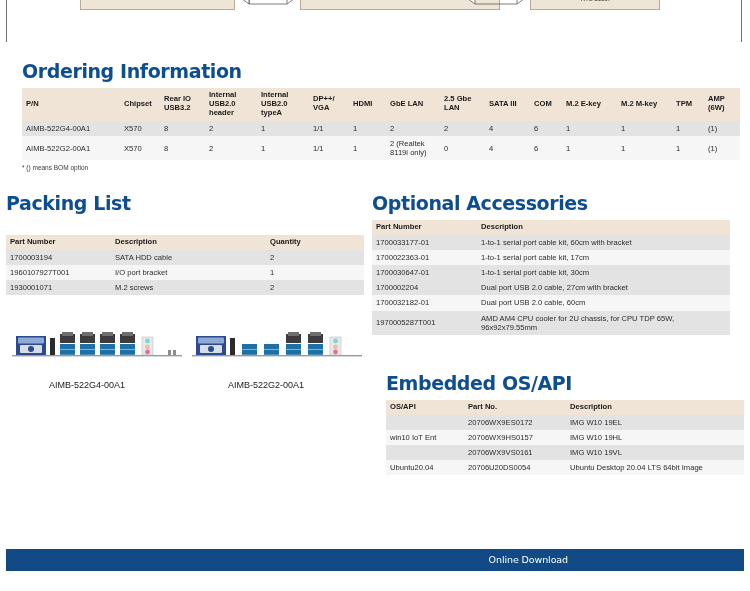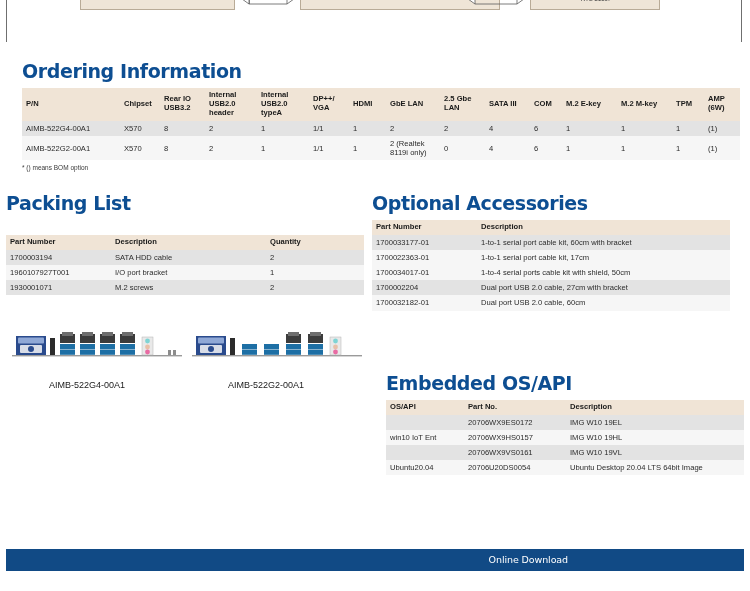--- a/index.html
+++ b/index.html
@@ -349,31 +349,35 @@
       </thead>
     <tbody>
         <tr class="odd">
           <td>1700033177-01</td>
           <td>1-to-1 serial port cable kit, 60cm with bracket</td>
         </tr>
         <tr class="even">
           <td>1700022363-01</td>
           <td>1-to-1 serial port cable kit, 17cm</td>
         </tr>
-        <tr class="even">
-          <td>1700034017-01</td>
-          <td>1-to-4 serial ports cable kit with shield, 50cm</td>
+        <tr class="odd">
+          <td>1700030647-01</td>
+          <td>1-to-1 serial port cable kit, 30cm</td>
         </tr>
         <tr class="odd">
           <td>1700002204</td>
           <td>Dual port USB 2.0 cable, 27cm with bracket</td>
         </tr>
         <tr class="even">
           <td>1700032182-01</td>
           <td>Dual port USB 2.0 cable, 60cm</td>
+        </tr>
+        <tr class="odd">
+          <td>1970005287T001</td>
+          <td>AMD AM4 CPU cooler for 2U chassis, for CPU TDP 65W, 96x92x79.55mm</td>
         </tr>
       </tbody>
   </table>
 </div>
 
 <div id="ioview-section">
   <div class="io-boards">
 
     <svg class="io-board b1" width="170" height="34" viewBox="0 0 170 34">
       <rect x="0" y="27" width="170" height="1.4" fill="#9a9a9a"></rect>

